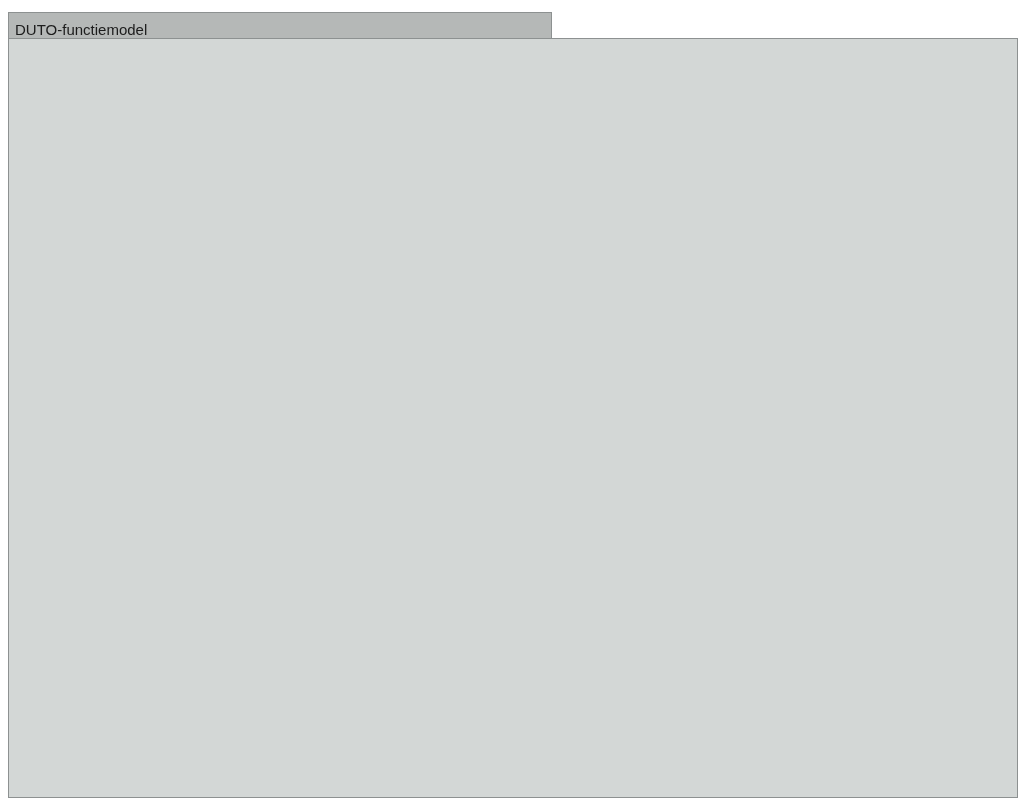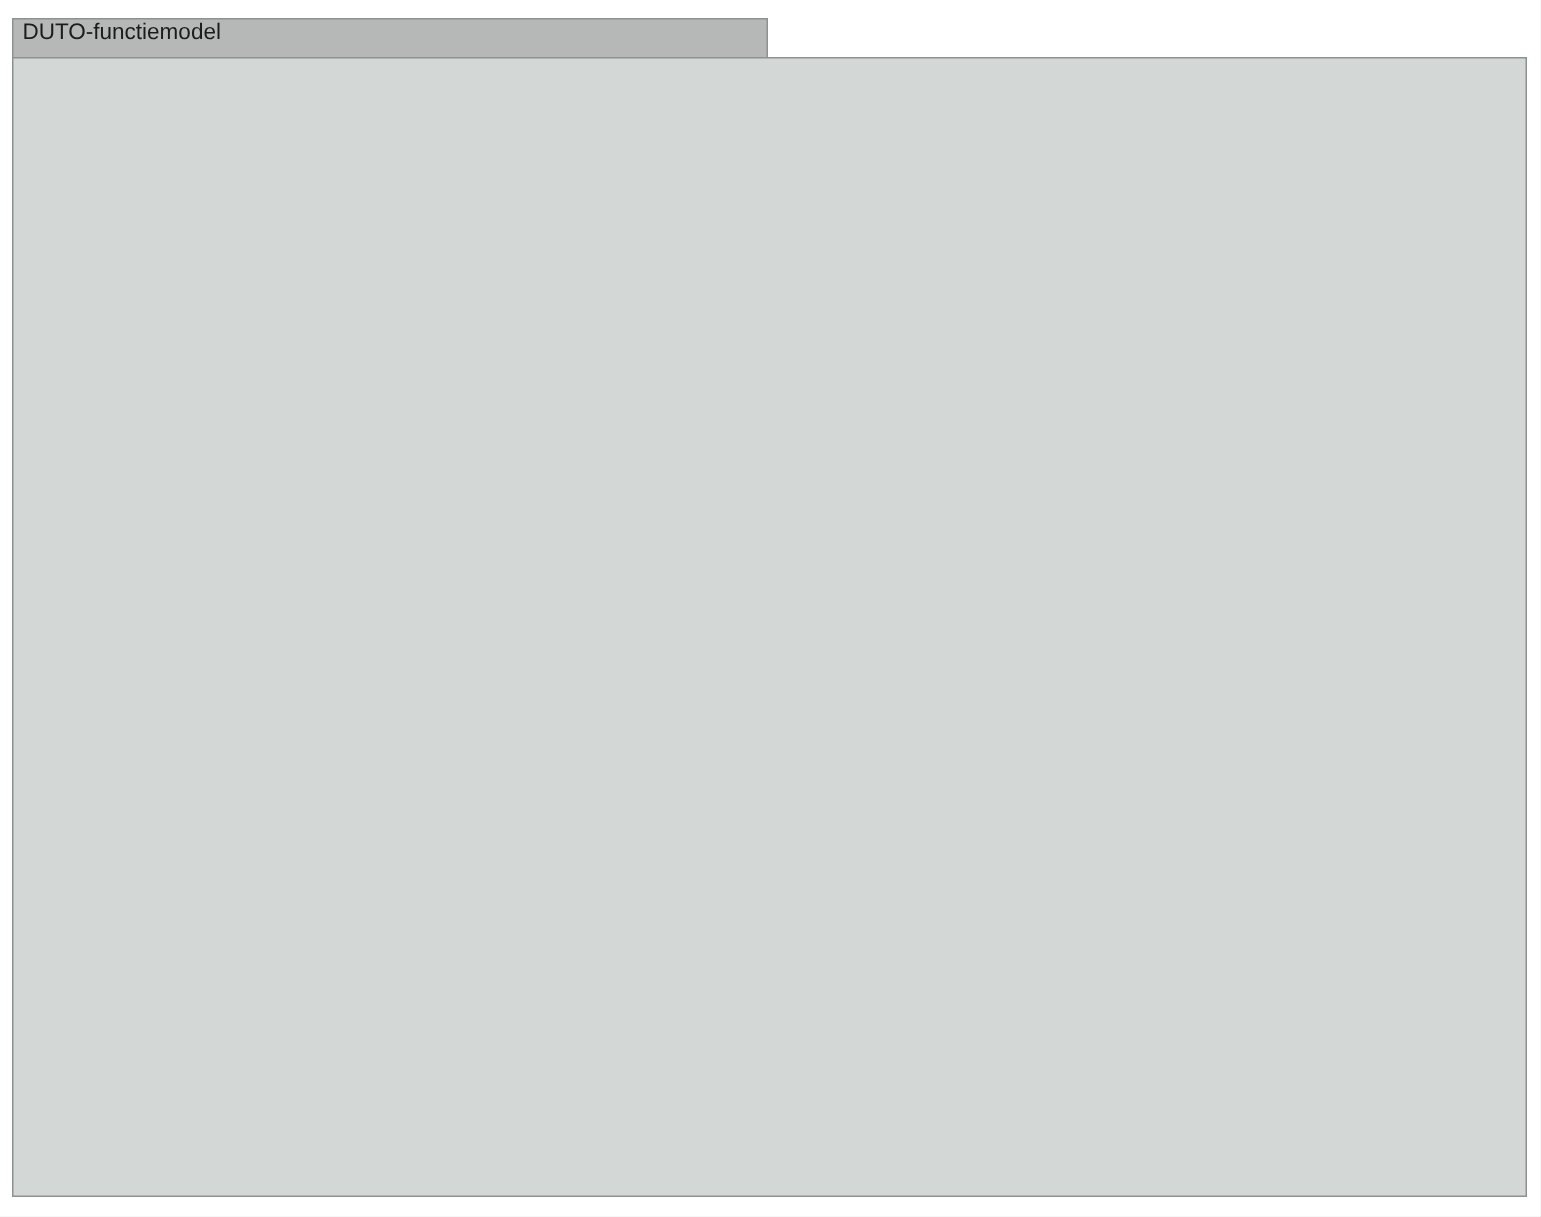--- a/index.html
+++ b/index.html
@@ -13,28 +13,28 @@
     position: relative;
     width: 1027px;
     height: 811px;
     background: var(--page-bg, #ffffff);
     overflow: hidden;
   }
   .diagram-tab {
     position: absolute;
     left: 8px;
     top: 12px;
-    width: 504px;
+    width: 544px;
     height: 26px;
     background: var(--tab-bg, #b5b8b7);
     border: 1px solid var(--frame-border, #8d9191);
     border-bottom: none;
     box-sizing: border-box;
     display: flex;
-    align-items: flex-start;
+    align-items: flex-end;
     padding-left: 6px;
     font-size: 15px;
     z-index: 2;
   }
   .diagram-canvas {
     position: absolute;
     left: 8px;
     top: 38px;
     width: 1010px;
     height: 760px;

